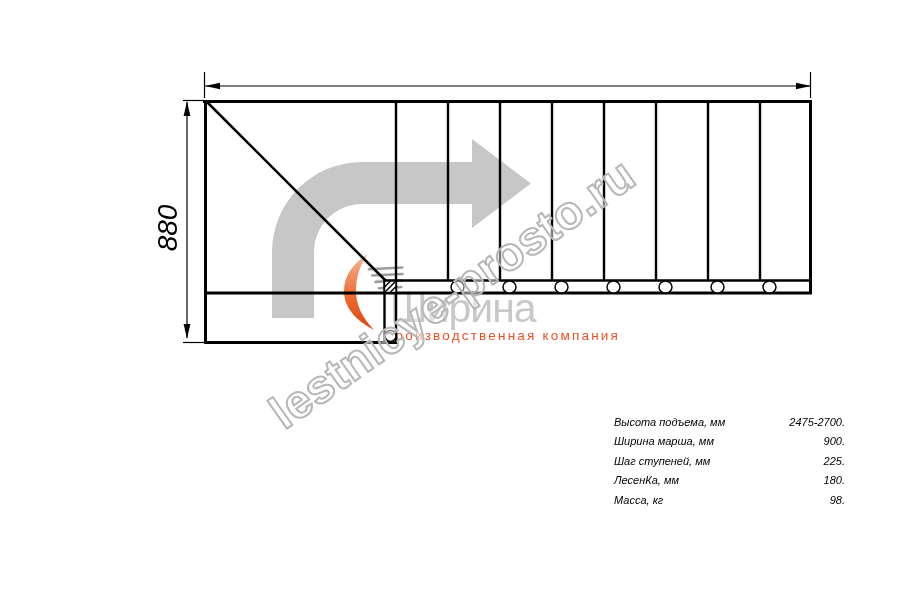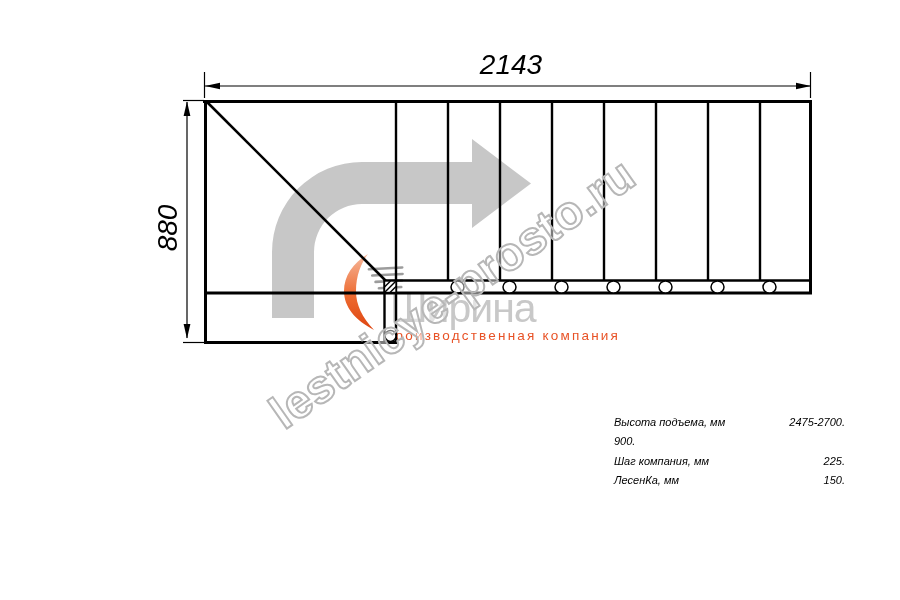--- a/index.html
+++ b/index.html
@@ -124,36 +124,40 @@
       <line x1="183" y1="342.5" x2="204" y2="342.5"></line>
     </g>
     <g fill="#000000">
       <path d="M205,86 L220,82.8 L220,89.2 Z"></path>
       <path d="M811,86 L796,82.8 L796,89.2 Z"></path>
       <path d="M187,101.5 L183.6,116 L190.4,116 Z"></path>
       <path d="M187,338.5 L183.6,324 L190.4,324 Z"></path>
     </g>
   </svg>
 
-  <div class="abs dim-label dim-top">2143</div>
   <div class="abs dim-label dim-left">880</div>
 
   <div class="abs watermark">lestnicye-prosto.ru</div>
 
   <div class="abs specs">
     <div class="spec-row">
       <span class="spec-label">Высота подъема, мм</span>
       <span class="spec-value">2475-2700.</span>
     </div>
     <div class="spec-row">
+      <span class="spec-label">Ширина марша, мм</span>
       <span class="spec-value">900.</span>
     </div>
     <div class="spec-row">
-      <span class="spec-label">Шаг компания, мм</span>
+      <span class="spec-label">Шаг ступеней, мм</span>
       <span class="spec-value">225.</span>
     </div>
     <div class="spec-row">
       <span class="spec-label">ЛесенКа, мм</span>
-      <span class="spec-value">150.</span>
+      <span class="spec-value">180.</span>
+    </div>
+    <div class="spec-row">
+      <span class="spec-label">Масса, кг</span>
+      <span class="spec-value">98.</span>
     </div>
   </div>
 
 </div>
 
 </body></html>

